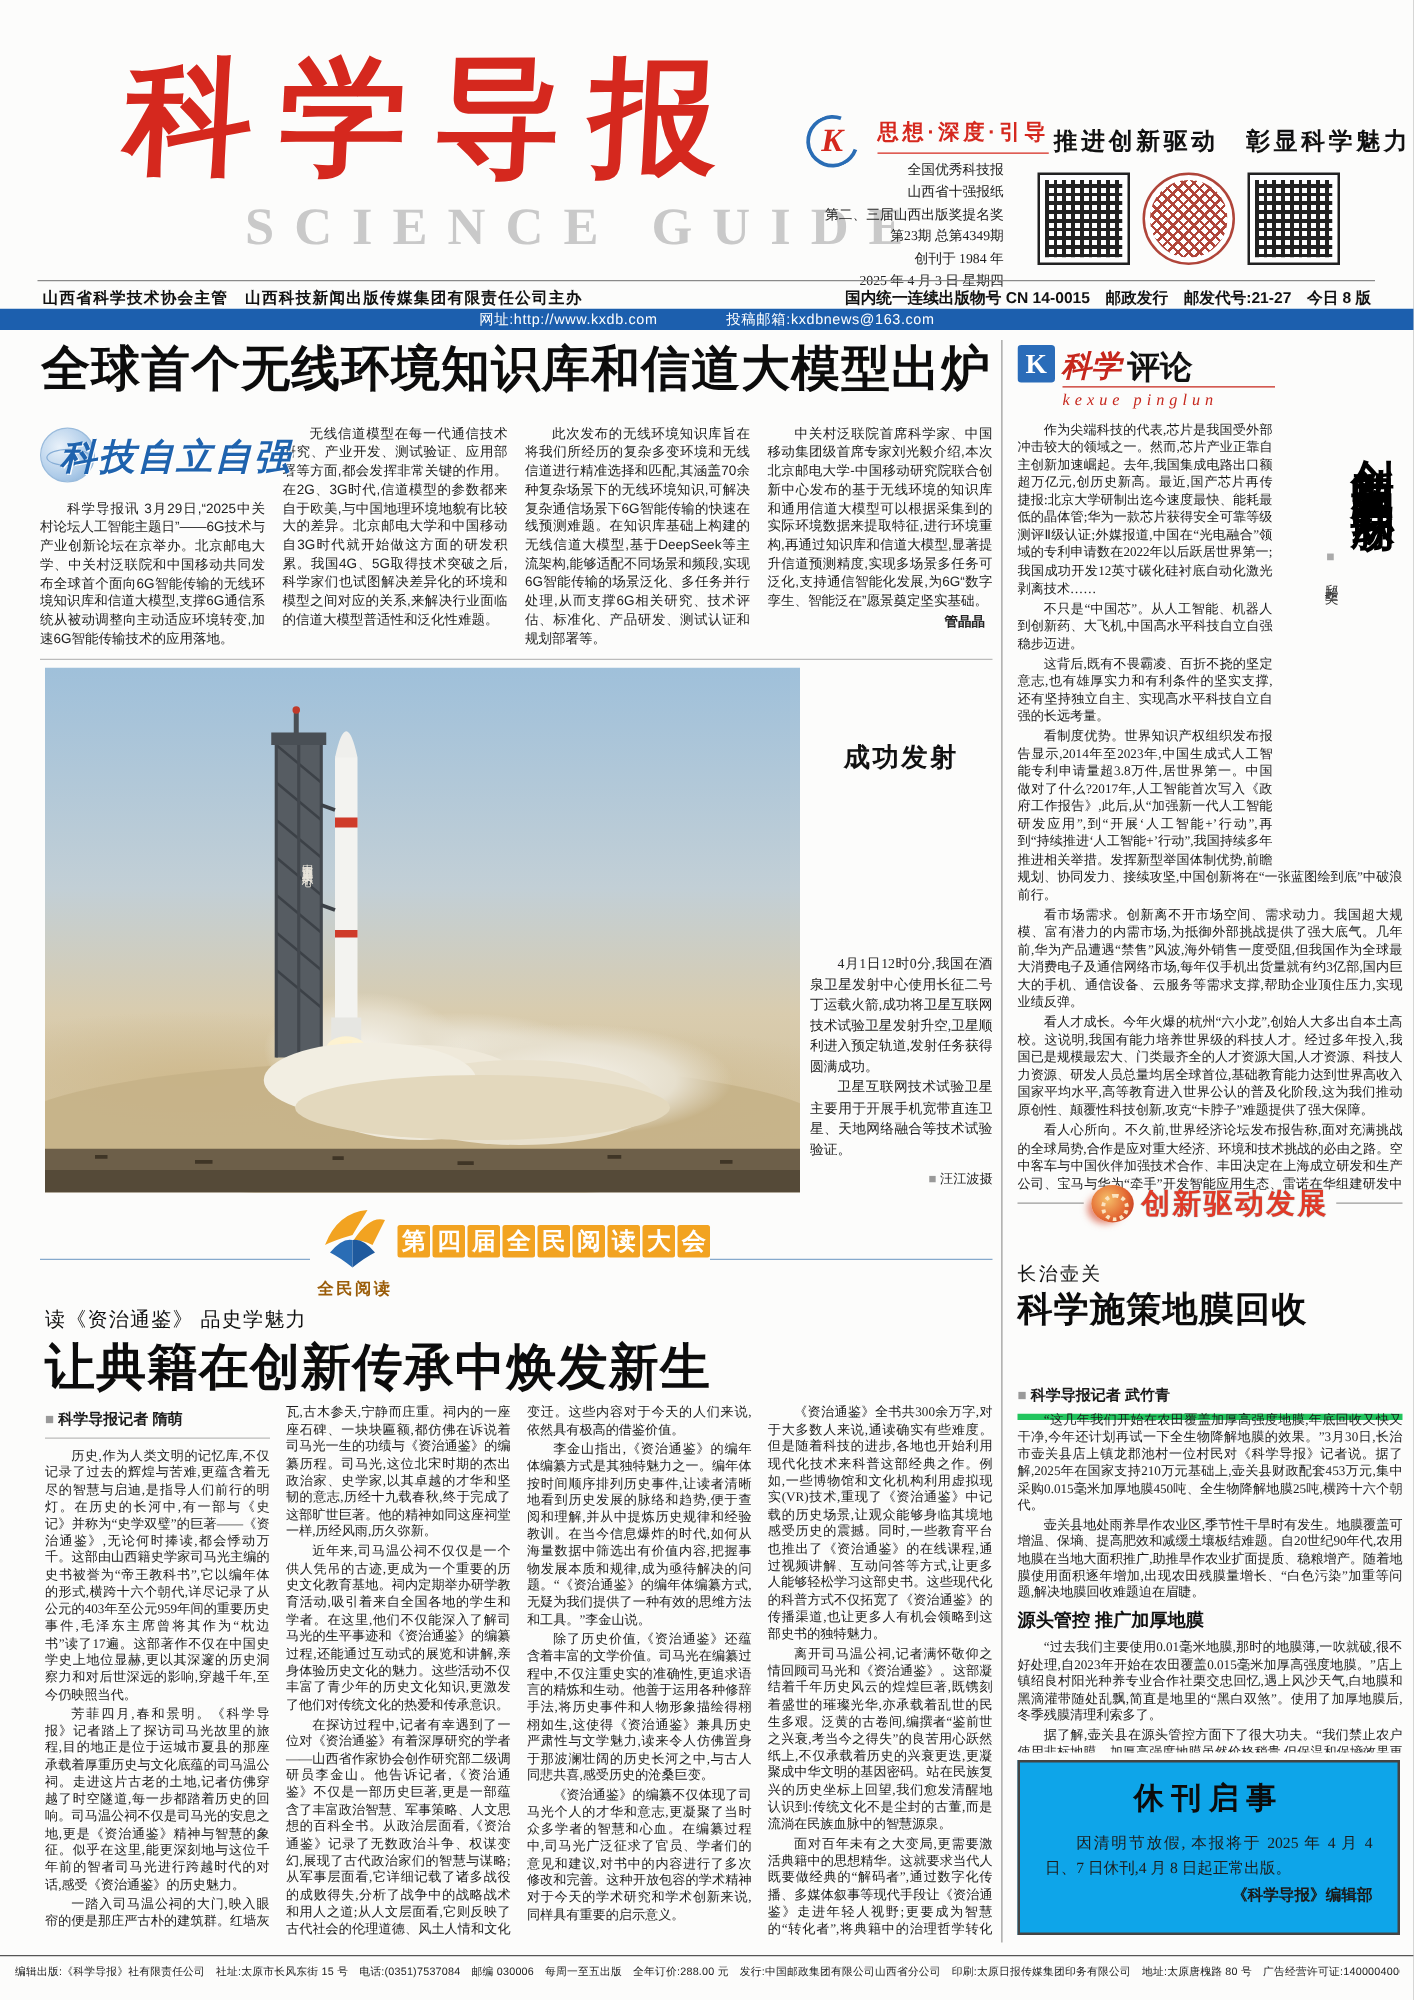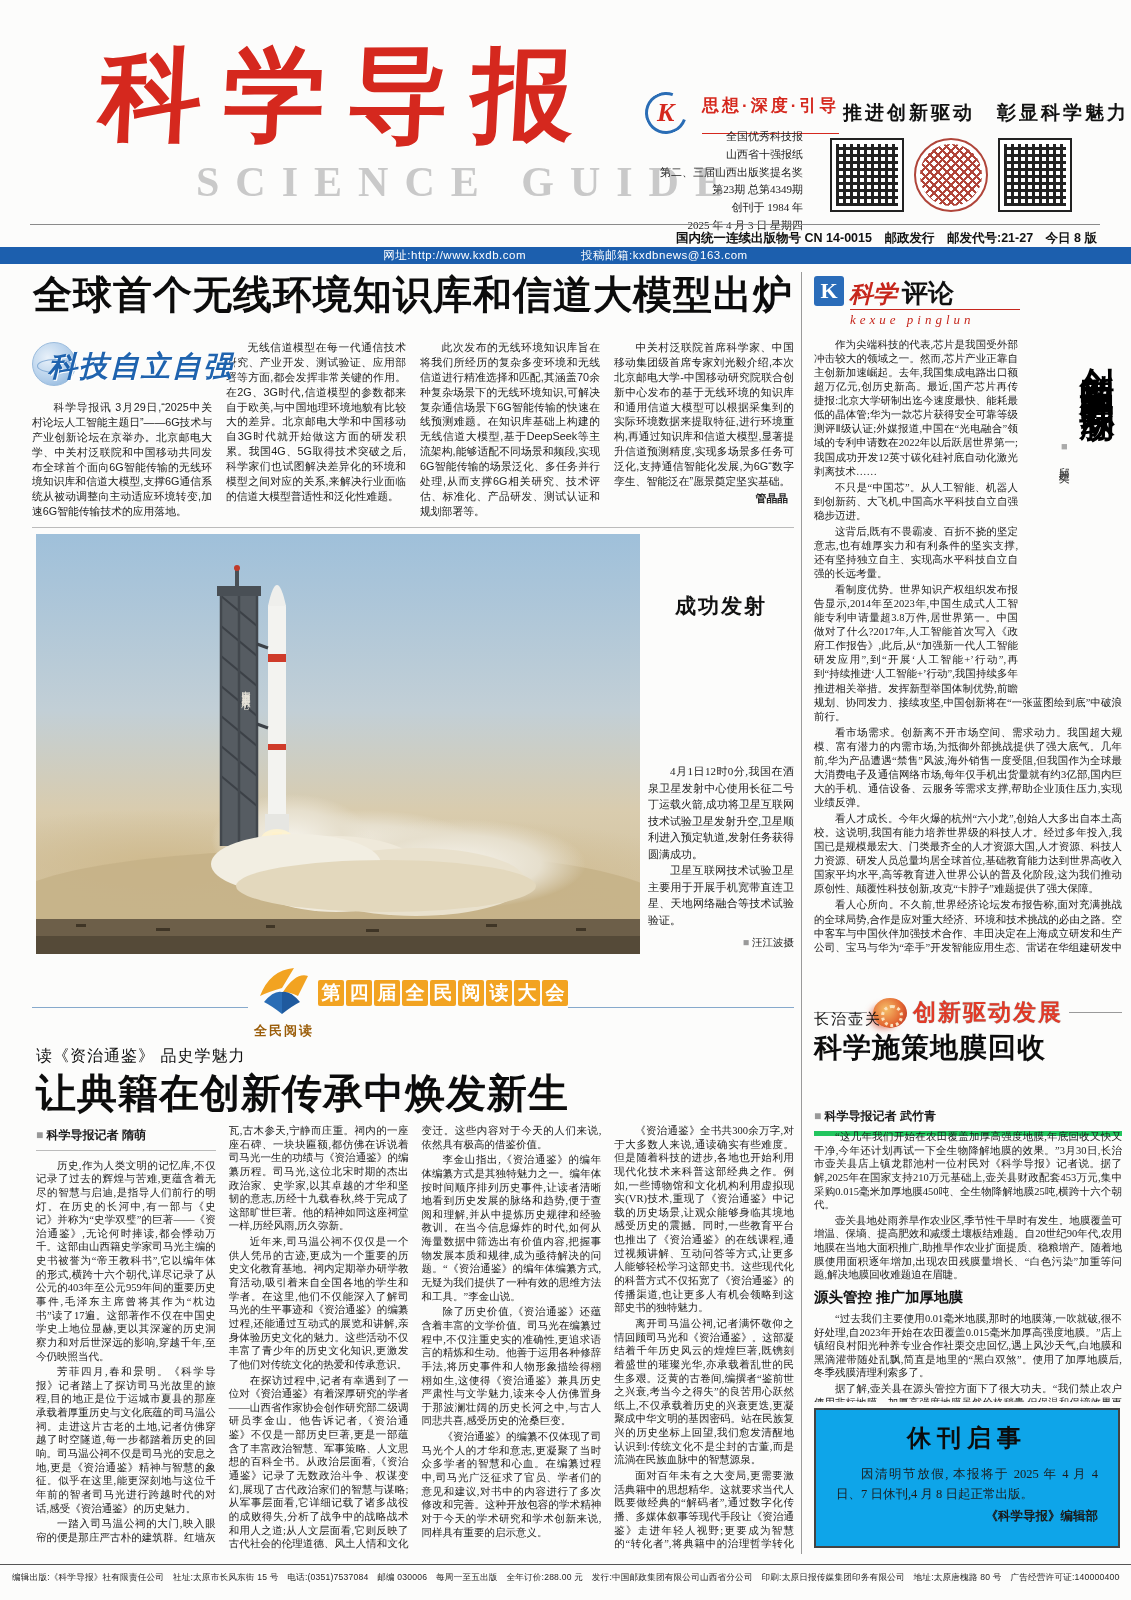--- a/index.html
+++ b/index.html
@@ -4,21 +4,21 @@
 <style>
   * { margin:0; padding:0; box-sizing:border-box; }
   body { background:#888; font-family:"Liberation Sans", sans-serif; }
   .page { position:relative; width:1131px; height:1600px; background:#fcfcfb; margin:0 auto; overflow:hidden; color:#1a1a1a; }
 
   
   .mast-title { position:absolute; left:100px; top:38px; font-family:"DejaVu Serif", serif; font-weight:bold; font-size:102px; line-height:1.1; color:#d5281e; letter-spacing:22px; transform:skewX(-3deg); white-space:nowrap; }
   .mast-en { position:absolute; left:196px; top:158px; font-family:"Liberation Serif", serif; font-size:42px; letter-spacing:16px; color:#c9c9c9; font-weight:bold; white-space:nowrap; }
   .logo-k { position:absolute; left:645px; top:92px; width:42px; height:42px; border:3px solid #2a6db5; border-right-color:transparent; border-radius:50%; transform:rotate(-25deg); }
   .logo-k i { position:absolute; left:9px; top:3px; font-family:"Liberation Serif", serif; font-style:italic; font-weight:bold; font-size:26px; color:#d5281e; transform:rotate(25deg); }
-  .slogan-small { position:absolute; left:702px; top:94px; font-size:17px; letter-spacing:3px; color:#d5281e; border-bottom:1px solid #d5281e; padding-bottom:16px; font-weight:bold; }
+  .slogan-small { position:absolute; left:702px; top:94px; font-size:17px; letter-spacing:3px; color:#d5281e; border-bottom:1px solid #d5281e; padding-bottom:5px; font-weight:bold; }
   .honors { position:absolute; left:640px; top:128px; width:163px; text-align:right; font-family:"Liberation Serif", serif; font-size:11px; line-height:1.62; color:#222; }
   .slogan-right { position:absolute; left:843px; top:100px; font-size:19px; font-weight:bold; letter-spacing:3px; color:#111; white-space:nowrap; }
   .qr-row { position:absolute; left:832px; top:140px; display:flex; gap:14px; }
   .qr { width:70px; height:70px; background:
       repeating-linear-gradient(0deg,#222 0 3px,transparent 3px 7px),
       repeating-linear-gradient(90deg,#222 0 3px,#fff 3px 7px);
       border:4px solid #fff; outline:2px solid #222; }
   .qr.stamp { background:
       repeating-linear-gradient(45deg,#b0453a 0 2px,transparent 2px 6px),
       repeating-linear-gradient(-45deg,#b0453a 0 2px,#fff 2px 6px);
@@ -75,21 +75,21 @@
 
   
   .cl-kicker { position:absolute; left:36px; top:1046px; font-size:16px; color:#111; letter-spacing:1px; }
   .cl-title { position:absolute; left:36px; top:1066px; font-size:40px; font-weight:900; letter-spacing:1px; color:#0c0c0c; white-space:nowrap; }
   .cl-cols { position:absolute; left:36px; top:1124px; width:758px; height:430px; column-count:4; column-gap:13px; column-fill:auto; overflow:hidden; font-family:"Liberation Serif", serif; font-size:10.5px; line-height:1.3; text-align:justify; color:#1c1c1c; }
   .cl-cols p { text-indent:2em; margin-bottom:2px; }
   .cl-byline { font-family:"Liberation Sans", sans-serif; font-weight:bold; font-size:12px; padding:4px 0 6px 0; border-bottom:1px solid #bbb; margin-bottom:8px; }
   .cl-byline b { color:#999; font-weight:normal; }
 
   
-  .idf-row { position:absolute; left:814px; top:997px; width:308px; display:flex; align-items:center; gap:6px;text-align:center; }
+  .idf-row { position:absolute; left:814px; top:947px; width:308px; display:flex; align-items:center; gap:6px;text-align:center; }
   .idf-row .ln { flex:1; height:1px; background:#9a9a9a; }
   .gear { width:34px; height:30px; border-radius:50%; background:radial-gradient(circle at 38% 38%, #f5c06a, #e46a33 55%, #c23a24 85%); box-shadow:-6px 4px 6px -3px rgba(210,60,30,.6); position:relative; }
   .gear:before { content:""; position:absolute; left:8px; top:7px; width:16px; height:16px; border:3px dotted #fbe3c0; border-radius:50%; }
   .idf-text { font-size:23px; font-weight:900; color:#e23a28; letter-spacing:2px; white-space:nowrap; text-shadow:0 0 1px #7aa; }
   .mu-kicker { position:absolute; left:814px; top:1010px; font-size:15px; color:#111; letter-spacing:2px; }
   .mu-title { position:absolute; left:814px; top:1030px; font-size:28px; font-weight:900; line-height:1.3; color:#0c0c0c; letter-spacing:1px; }
   .mu-byline { position:absolute; left:814px; top:1108px; width:308px; font-size:12px; font-weight:bold; padding-bottom:6px; border-bottom:5px solid #22c55e; }
   .mu-byline b { color:#999; font-weight:normal; }
   .mu-body { position:absolute; left:814px; top:1130px; width:308px; height:272px; overflow:hidden; font-family:"Liberation Serif", serif; font-size:10.5px; line-height:1.3; text-align:justify; color:#1c1c1c; }
   .mu-body p { text-indent:2em; margin-bottom:2px; }
@@ -124,20 +124,21 @@
     <div>创刊于 1984 年</div>
     <div>2025 年 4 月 3 日 星期四</div>
   </div>
   <div class="slogan-right">推进创新驱动　彰显科学魅力</div>
   <div class="qr-row">
     <div class="qr"></div>
     <div class="qr stamp"></div>
     <div class="qr"></div>
   </div>
   <div class="head-rule"></div>
+  <div class="organizer">山西省科学技术协会主管　山西科技新闻出版传媒集团有限责任公司主办</div>
   <div class="pubinfo">国内统一连续出版物号 CN 14-0015　邮政发行　邮发代号:21-27　今日 8 版</div>
   <div class="blue-bar">
     <span>网址:http://www.kxdb.com</span>
     <span>投稿邮箱:kxdbnews@163.com</span>
   </div>
 
   <div class="lead-headline">全球首个无线环境知识库和信道大模型出炉</div>
   <div class="lead-cols">
     <div class="tech-badge">
       <span class="globe"></span>

